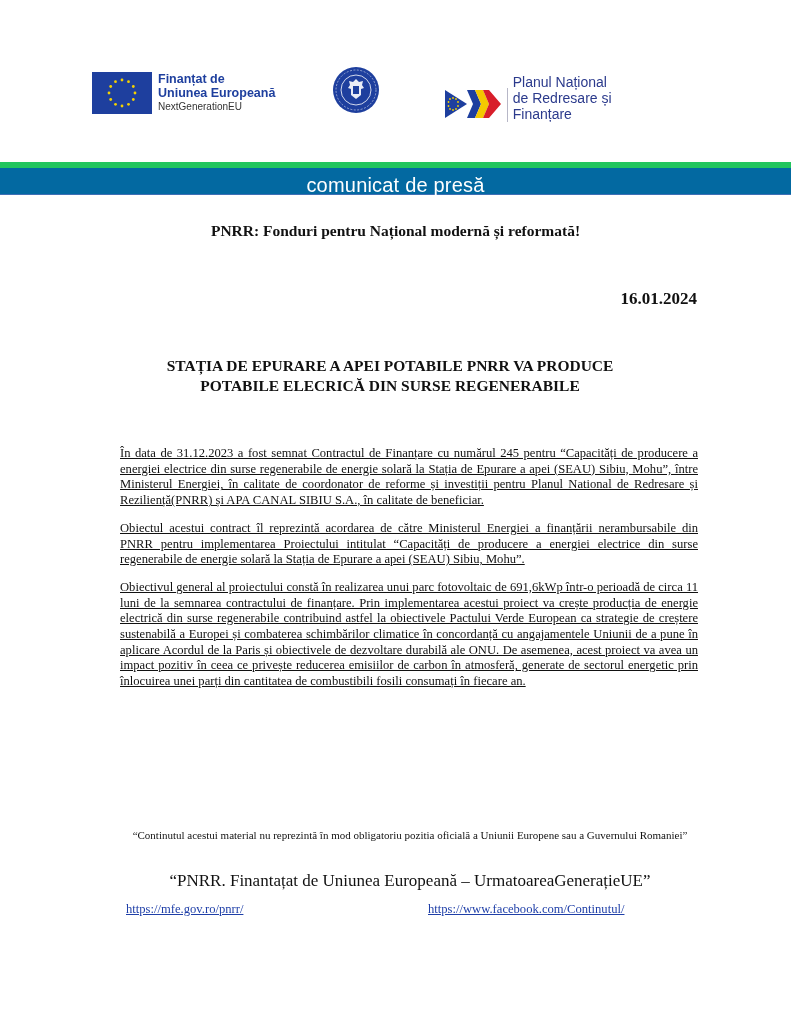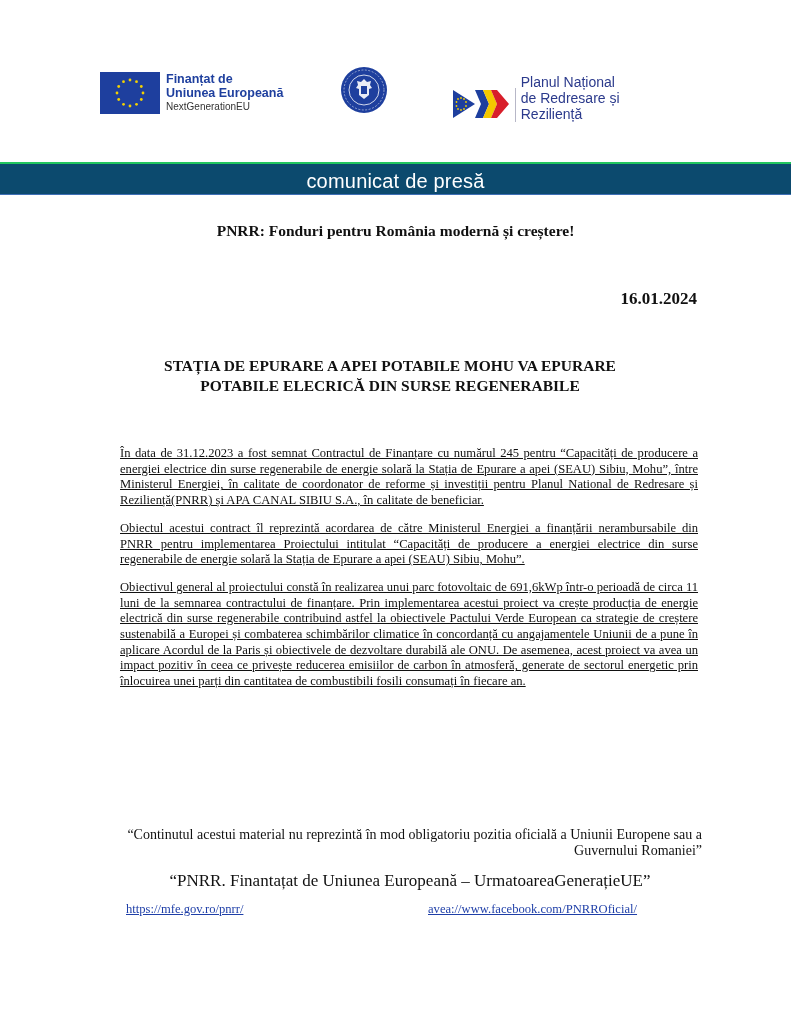--- a/index.html
+++ b/index.html
@@ -1,35 +1,35 @@
 <!DOCTYPE html>
 <html><head>
   <meta charset="utf-8">
   <style>
     html, body { margin: 0; padding: 0; background: #ffffff; }
     body { width: 791px; height: 1024px; position: relative; overflow: hidden; font-family: "Liberation Serif", serif; color: #111; }
-    .logos { position: absolute; top: 66px; left: 8px; width: 635px; height: 60px; }
+    .logos { position: absolute; top: 66px; left: 0; width: 635px; height: 60px; }
     .eu-logo { position: absolute; left: 92px; top: 6px; display: flex; align-items: flex-start; }
     .eu-flag { width: 60px; height: 42px; background: #1e3f9e; position: relative; }
     .eu-text { margin-left: 6px; font-family: "Liberation Sans", sans-serif; }
     .eu-text .l1, .eu-text .l2 { color: #1e3f9e; font-weight: bold; font-size: 12.5px; line-height: 14px; }
     .eu-text .l3 { color: #333; font-size: 10px; line-height: 13px; }
     .gov-seal { position: absolute; left: 332px; top: 0px; width: 48px; height: 48px; }
     .pnrr-logo { position: absolute; left: 445px; top: 8px; display: flex; align-items: flex-end; }
     .pnrr-mark { width: 58px; height: 36px; }
     .pnrr-divider { width: 1px; height: 34px; background: #b7b7c7; margin-left: 4px; margin-right: 5px; }
     .pnrr-text { font-family: "Liberation Sans", sans-serif; color: #2b3a8c; font-size: 14px; line-height: 16px; font-weight: 500; }
-    .band { position: absolute; left: 0; top: 162px; width: 791px; height: 33px; background: #0c4a6e; border-top: 2px solid #22c55e; border-bottom: 1px solid #3e6fb5; box-sizing: border-box; }
+    .band { position: absolute; left: 0; top: 162px; width: 791px; height: 33px; background: #0369a1; border-top: 6px solid #22c55e; border-bottom: 1px solid #3e6fb5; box-sizing: border-box; }
     .band span { position: absolute; left: 0; width: 100%; text-align: center; top: 6px; color: #fff; font-family: "Liberation Sans", sans-serif; font-size: 20px; letter-spacing: 0.2px; }
     .subtitle { position: absolute; top: 222px; left: 0; width: 791px; text-align: center; font-weight: bold; font-size: 15.5px; }
     .date { position: absolute; top: 289px; right: 94px; font-weight: bold; font-size: 17px; }
     .headline { position: absolute; top: 356px; left: 110px; width: 560px; text-align: center; font-weight: bold; font-size: 15.5px; line-height: 20px; }
     .body { position: absolute; top: 446px; left: 120px; width: 578px; font-size: 12.6px; line-height: 15.7px; text-decoration: underline; }
     .body p { margin: 0 0 12px 0; text-align: justify; }
-    .disclaimer { position: absolute; top: 827px; left: 102px; width: 600px; text-align: right; font-size: 14px; line-height: 16px; }
+    .disclaimer { position: absolute; top: 827px; left: 110px; width: 600px; text-align: center; font-size: 11px; line-height: 16px; }
     .tagline { position: absolute; top: 871px; left: 110px; width: 600px; text-align: center; font-size: 17px; }
     .link { position: absolute; top: 902px; font-size: 12.6px; color: #1f3fa8; text-decoration: underline; cursor: pointer; }
     .link.l1 { left: 126px; }
     .link.l2 { left: 428px; }
   </style>
 </head>
 <body>
 
 <div class="logos">
   <div class="eu-logo">
@@ -86,42 +86,42 @@
             <circle cx="5" cy="13" r="0.9"></circle>
         </g>
         <polygon points="22,4 30,4 36,18 30,32 22,32 28,18" fill="#1e3f9e"></polygon>
         <polygon points="30,4 38,4 44,18 38,32 30,32 36,18" fill="#f4c800"></polygon>
         <polygon points="38,4 44,18 38,32 44,32 56,18 44,4" fill="#d81e2a"></polygon>
       </svg>
     </div>
     <div class="pnrr-divider"></div>
     <div class="pnrr-text">
       <div>Planul Național</div>
-      <div>de Redresare și Reziliență</div>
+      <div>de Redresare și Finanțare</div>
     </div>
   </div>
 </div>
 
 <div class="band">
   <span>comunicat de presă</span>
 </div>
 
-<div class="subtitle">PNRR: Fonduri pentru România modernă și creștere!</div>
+<div class="subtitle">PNRR: Fonduri pentru Național modernă și reformată!</div>
 
 <div class="date">16.01.2024</div>
 
 <div class="headline">
-  <div>STAȚIA DE EPURARE A APEI POTABILE MOHU VA EPURARE</div>
+  <div>STAȚIA DE EPURARE A APEI POTABILE PNRR VA PRODUCE</div>
   <div>POTABILE ELECRICĂ DIN SURSE REGENERABILE</div>
 </div>
 
 <div class="body">
   <p>În data de 31.12.2023 a fost semnat Contractul de Finanțare cu numărul 245 pentru “Capacități de producere a energiei electrice din surse regenerabile de energie solară la Stația de Epurare a apei (SEAU) Sibiu, Mohu”, între Ministerul Energiei, în calitate de coordonator de reforme și investiții pentru Planul National de Redresare și Reziliență(PNRR) și APA CANAL SIBIU S.A., în calitate de beneficiar.</p>
   <p>Obiectul acestui contract îl reprezintă acordarea de către Ministerul Energiei a finanțării nerambursabile din PNRR pentru implementarea Proiectului intitulat “Capacități de producere a energiei electrice din surse regenerabile de energie solară la Stația de Epurare a apei (SEAU) Sibiu, Mohu”.</p>
   <p>Obiectivul general al proiectului constă în realizarea unui parc fotovoltaic de 691,6kWp într-o perioadă de circa 11 luni de la semnarea contractului de finanțare. Prin implementarea acestui proiect  va crește producția de energie electrică din surse regenerabile contribuind astfel la obiectivele Pactului Verde European ca strategie de creștere sustenabilă a Europei și combaterea schimbărilor climatice în concordanță cu angajamentele Uniunii de a pune în aplicare  Acordul de la Paris și obiectivele de dezvoltare durabilă ale ONU. De asemenea, acest proiect va avea un impact pozitiv  în ceea ce privește  reducerea emisiilor de carbon în atmosferă, generate de sectorul energetic prin înlocuirea unei parți din cantitatea de combustibili fosili consumați în fiecare an.</p>
 </div>
 
 <div class="disclaimer">“Continutul acestui material nu reprezintă în mod obligatoriu pozitia oficială a Uniunii Europene sau a Guvernului Romaniei”</div>
 
 <div class="tagline">“PNRR. Finantațat de Uniunea Europeană – UrmatoareaGenerațieUE”</div>
 
 <a class="link l1">https://mfe.gov.ro/pnrr/</a>
-<a class="link l2">avea://www.facebook.com/PNRROficial/</a>
+<a class="link l2">https://www.facebook.com/Continutul/</a>
 
 </body></html>

